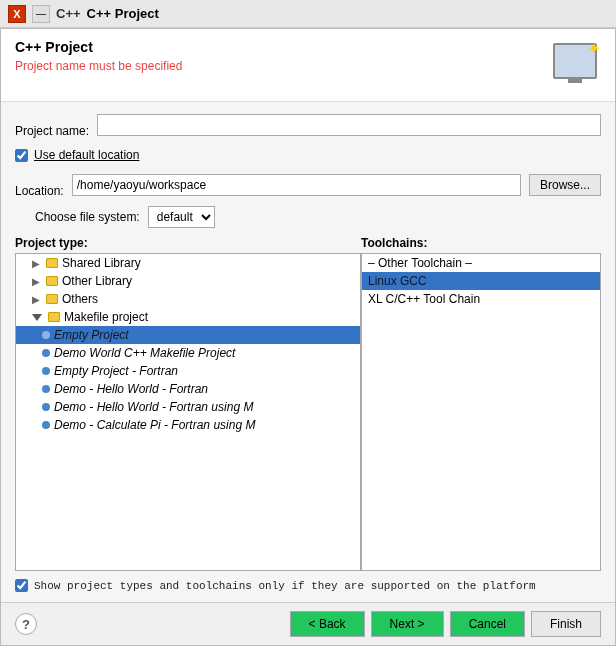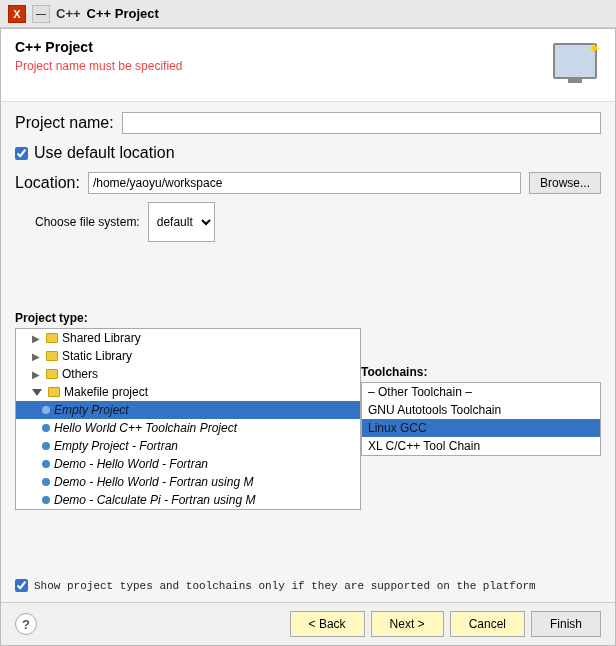--- a/index.html
+++ b/index.html
@@ -96,69 +96,70 @@
       display: flex;
       flex-direction: column;
       gap: 8px;
     }
     .form-row {
       display: flex;
       align-items: center;
       gap: 8px;
     }
     .form-label {
-      font-size: 16px;
+      font-size: 12px;
       white-space: nowrap;
+      margin-top: 12px;
     }
     .form-input {
       flex: 1;
       height: 22px;
       border: 1px solid #aaa;
       background: white;
       padding: 2px 4px;
       font-size: 12px;
     }
     .checkbox-row {
       display: flex;
       align-items: center;
       gap: 6px;
       margin: 2px 0;
     }
     .checkbox-label {
-      font-size: 16px;
+      font-size: 12px;
+      text-decoration: underline;
     }
     .browse-btn {
       height: 22px;
       padding: 0 10px;
       background: #e8e8e8;
       border: 1px solid #aaa;
       font-size: 12px;
       cursor: pointer;
       white-space: nowrap;
     }
     .filesystem-row {
       display: flex;
       align-items: center;
       gap: 8px;
       padding-left: 20px;
     }
     .filesystem-label { font-size: 12px; }
     .filesystem-select {
-      height: 40px;
+      height: 22px;
       border: 1px solid #aaa;
       background: white;
       font-size: 12px;
       padding: 0 4px;
       cursor: pointer;
     }
     .project-toolchain-row {
       display: flex;
       flex: 1;
       min-height: 0;
-      align-items: center;
     }
     .panel {
       display: flex;
       flex-direction: column;
       flex: 1;
     }
     .panel-label {
       font-size: 12px;
       font-weight: bold;
       margin-bottom: 3px;
@@ -229,21 +230,21 @@
       background: white;
       color: #555;
     }
     .footer-buttons {
       display: flex;
       gap: 6px;
     }
     .btn {
       height: 26px;
       padding: 0 18px;
-      background: #fef9c3;
+      background: #22c55e;
       border: 1px solid #aaa;
       font-size: 12px;
       cursor: pointer;
     }
     .btn.primary {
       background: #e8e8e8;
     }
     input[type="checkbox"] {
       width: 13px; height: 13px;
       accent-color: #3574c4;
@@ -319,21 +320,21 @@
 
           <div class="list-item indent1">
             <span class="tree-icon">▶</span>
             <span class="folder-icon small"></span>
             <span>Shared Library</span>
           </div>
 
           <div class="list-item indent1">
             <span class="tree-icon">▶</span>
             <span class="folder-icon small"></span>
-            <span>Static Library</span>
+            <span>Other Library</span>
           </div>
 
           <div class="list-item indent1">
             <span class="tree-icon">▶</span>
             <span class="folder-icon small"></span>
             <span>Others</span>
           </div>
 
           <div class="list-item indent1">
             <span class="tree-icon" style="display:inline-block;width:0;height:0;border-left:5px solid transparent;border-right:5px solid transparent;border-top:7px solid #555;vertical-align:middle;margin-right:2px;"></span>
@@ -341,21 +342,21 @@
             <span>Makefile project</span>
           </div>
 
           <div class="list-item indent2 selected">
             <span class="bullet-icon" style="background:#8ab4e8;"></span>
             <span>Empty Project</span>
           </div>
 
           <div class="list-item indent2">
             <span class="bullet-icon"></span>
-            <span>Hello World C++ Toolchain Project</span>
+            <span>Demo World C++ Makefile Project</span>
           </div>
 
           <div class="list-item indent2">
             <span class="bullet-icon"></span>
             <span>Empty Project - Fortran</span>
           </div>
 
           <div class="list-item indent2">
             <span class="bullet-icon"></span>
             <span>Demo - Hello World - Fortran</span>
@@ -375,23 +376,20 @@
       </div>
 
       <div class="panel toolchain-panel">
         <div class="panel-label">Toolchains:</div>
         <div class="list-box">
 
           <div class="list-item">
             <span>– Other Toolchain –</span>
           </div>
 
-          <div class="list-item">
-            <span>GNU Autotools Toolchain</span>
-          </div>
 
           <div class="list-item selected">
             <span>Linux GCC</span>
           </div>
 
           <div class="list-item">
             <span>XL C/C++ Tool Chain</span>
           </div>
         </div>
       </div>

